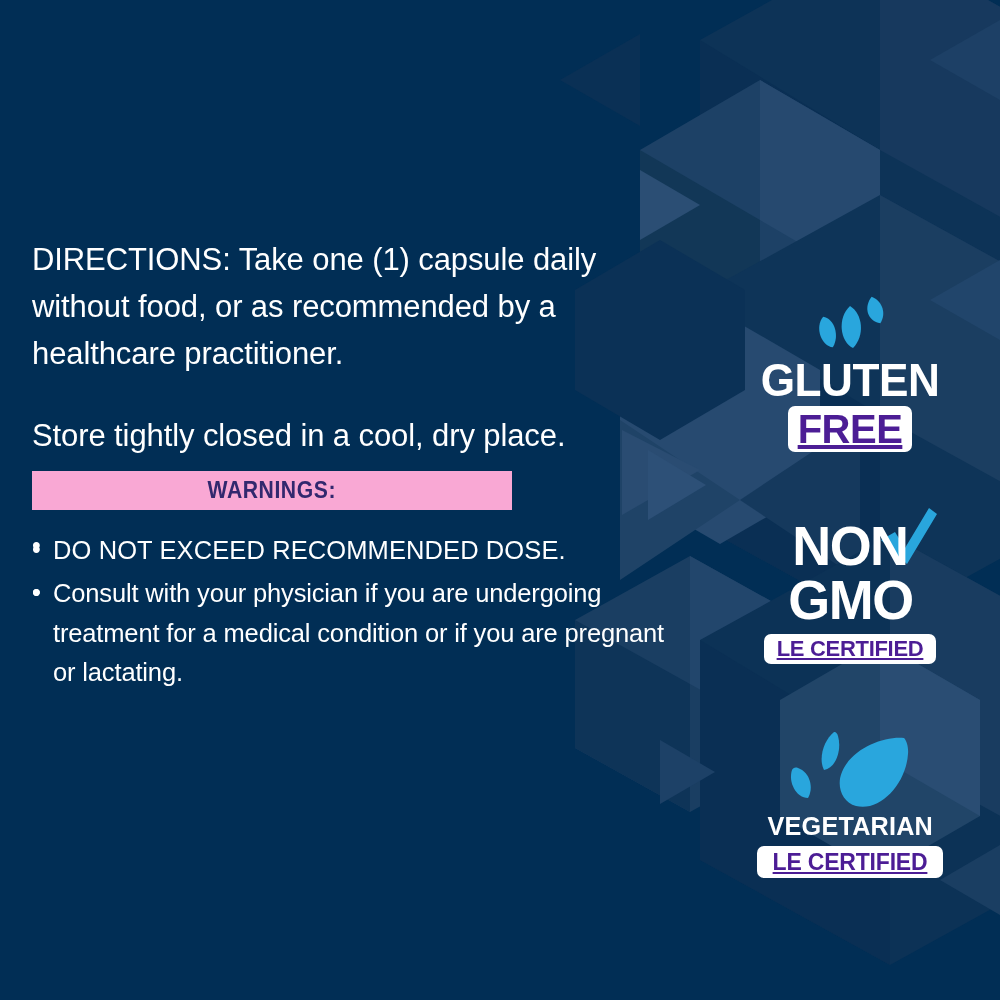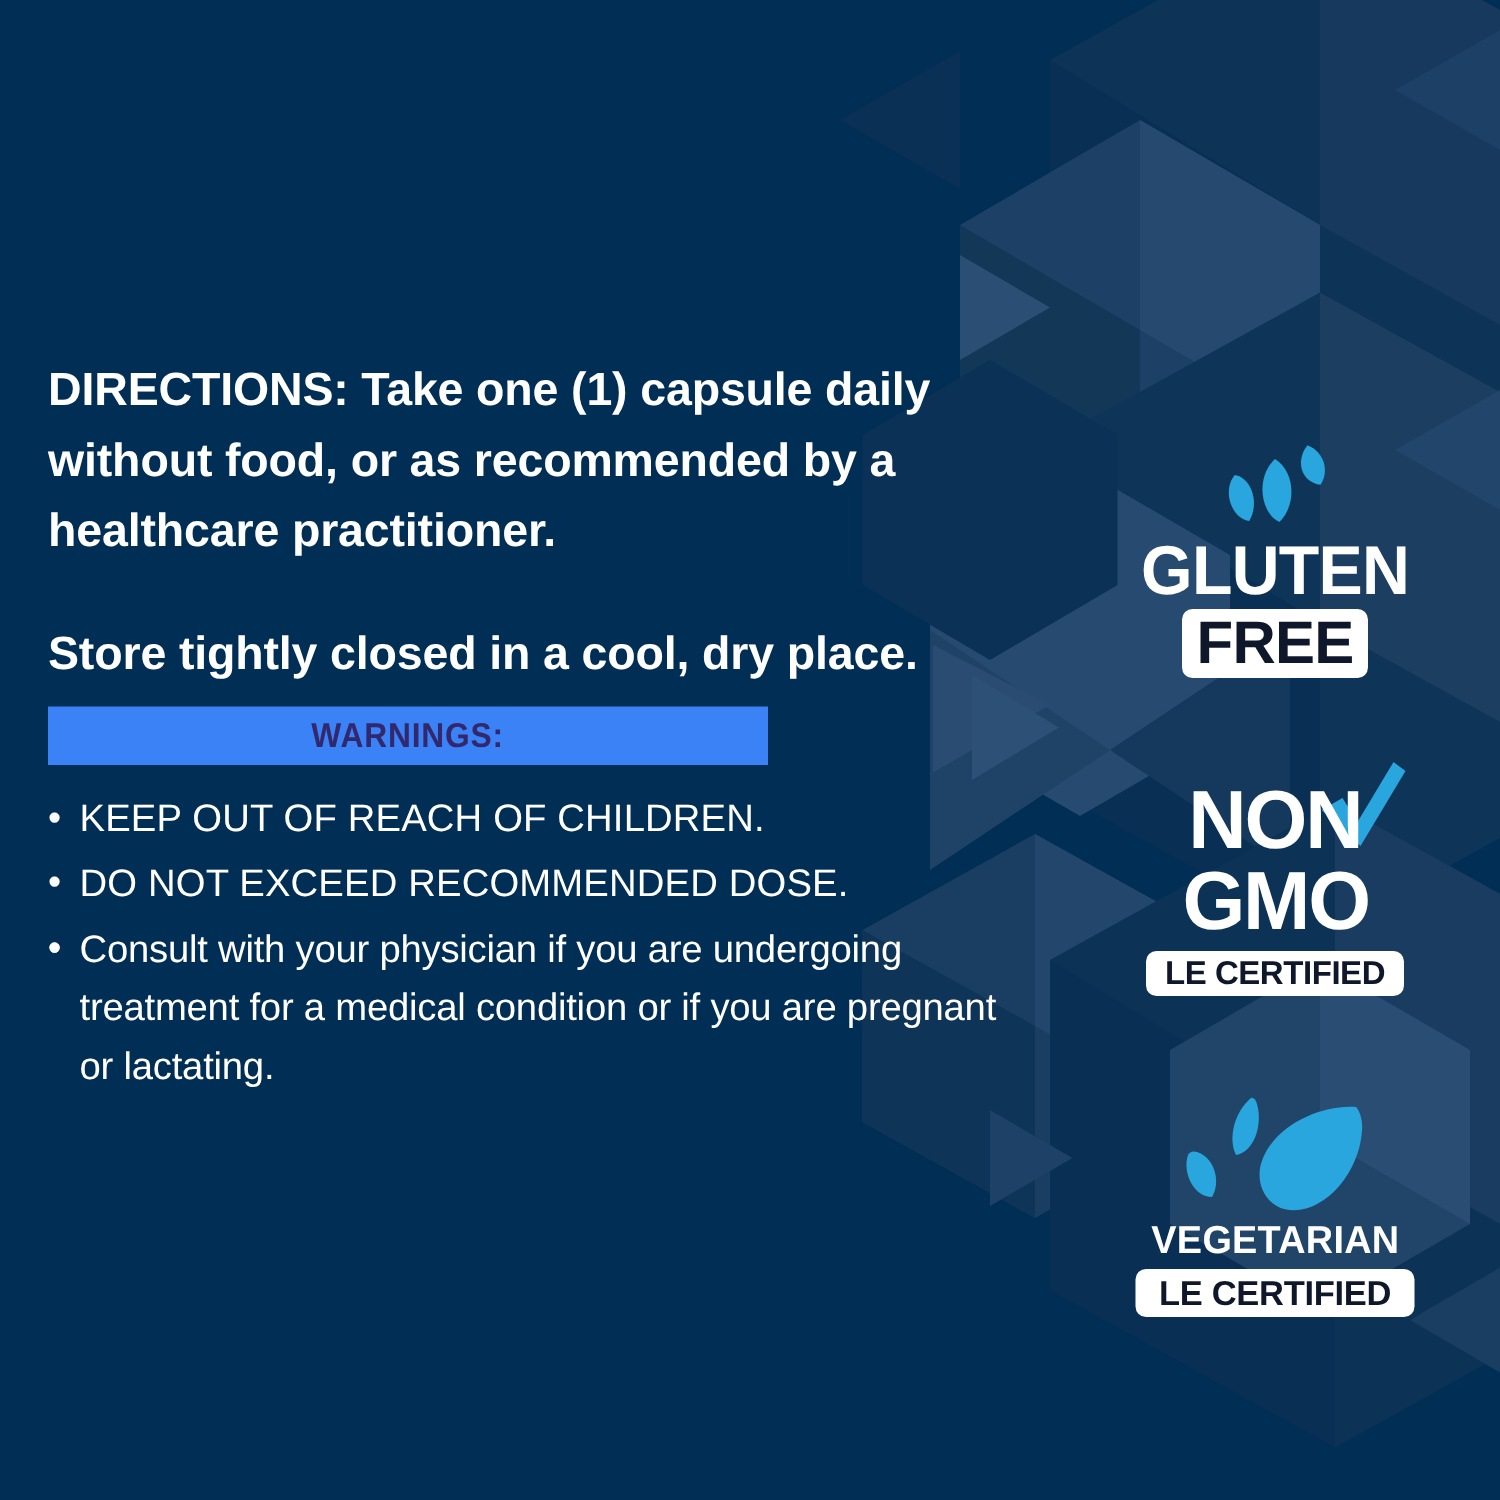--- a/index.html
+++ b/index.html
@@ -34,39 +34,39 @@
     width:300px;
     position:relative;
   }
 
   
   .body-text {
     color:#ffffff;
     font-size:31px;
     line-height:1.52;
     letter-spacing:-0.1px;
-    font-weight:700;
+    font-weight:400;
   }
   #directions-block {
     position:absolute;
     left:32px; top:205px;
     width:640px;
   }
   #store-block {
     position:absolute;
     left:32px; top:381px;
     width:640px;
   }
 
   
   #warnings-bar {
     position:absolute;
     left:32px; top:471px;
     width:480px; height:39px;
-    background:#3b82f6;
+    background:#f9a8d4;
     display:flex;
     align-items:center;
     justify-content:center;
   }
   #warnings-bar .warn-label {
     color:#32286e;
     font-size:23px;
     font-weight:bold;
     letter-spacing:0.6px;
     transform:scaleX(0.92);
@@ -136,23 +136,24 @@
     text-align:center;
   }
   .gluten-word { font-size:46px; letter-spacing:-0.5px; transform:scaleX(0.96); }
   .nongmo-word { font-size:55px; letter-spacing:-1.5px; transform:scaleX(0.98); }
   .veg-word    { font-size:26px; letter-spacing:0.2px; transform:scaleX(0.97); }
 
   .pill {
     background:#ffffff;
     border-radius:7px;
     display:flex; align-items:center; justify-content:center;
-    color:#0f172a;
+    color:#4c1d95;
     font-weight:bold;
     text-align:right;
+    text-decoration:underline;
   }
   .pill-free {
     width:124px; height:46px;
     font-size:40px;
     letter-spacing:-0.5px;
     margin-top:3px;
   }
   .pill-cert {
     width:172px; height:30px;
     font-size:22px;
@@ -224,21 +225,20 @@
 
     <p id="store-block" class="body-text">Store tightly closed in a cool, dry place.</p>
 
     <div id="warnings-bar">
       <span class="warn-label">WARNINGS:</span>
     </div>
 
     <ul id="warnings-list">
       <li class="upper">
         <span class="bullet">•</span>
-        <span>KEEP OUT OF REACH OF CHILDREN.</span>
       </li>
       <li class="upper">
         <span class="bullet">•</span>
         <span>DO NOT EXCEED RECOMMENDED DOSE.</span>
       </li>
       <li>
         <span class="bullet">•</span>
       </li>
       <li>
         <span class="bullet">•</span>

